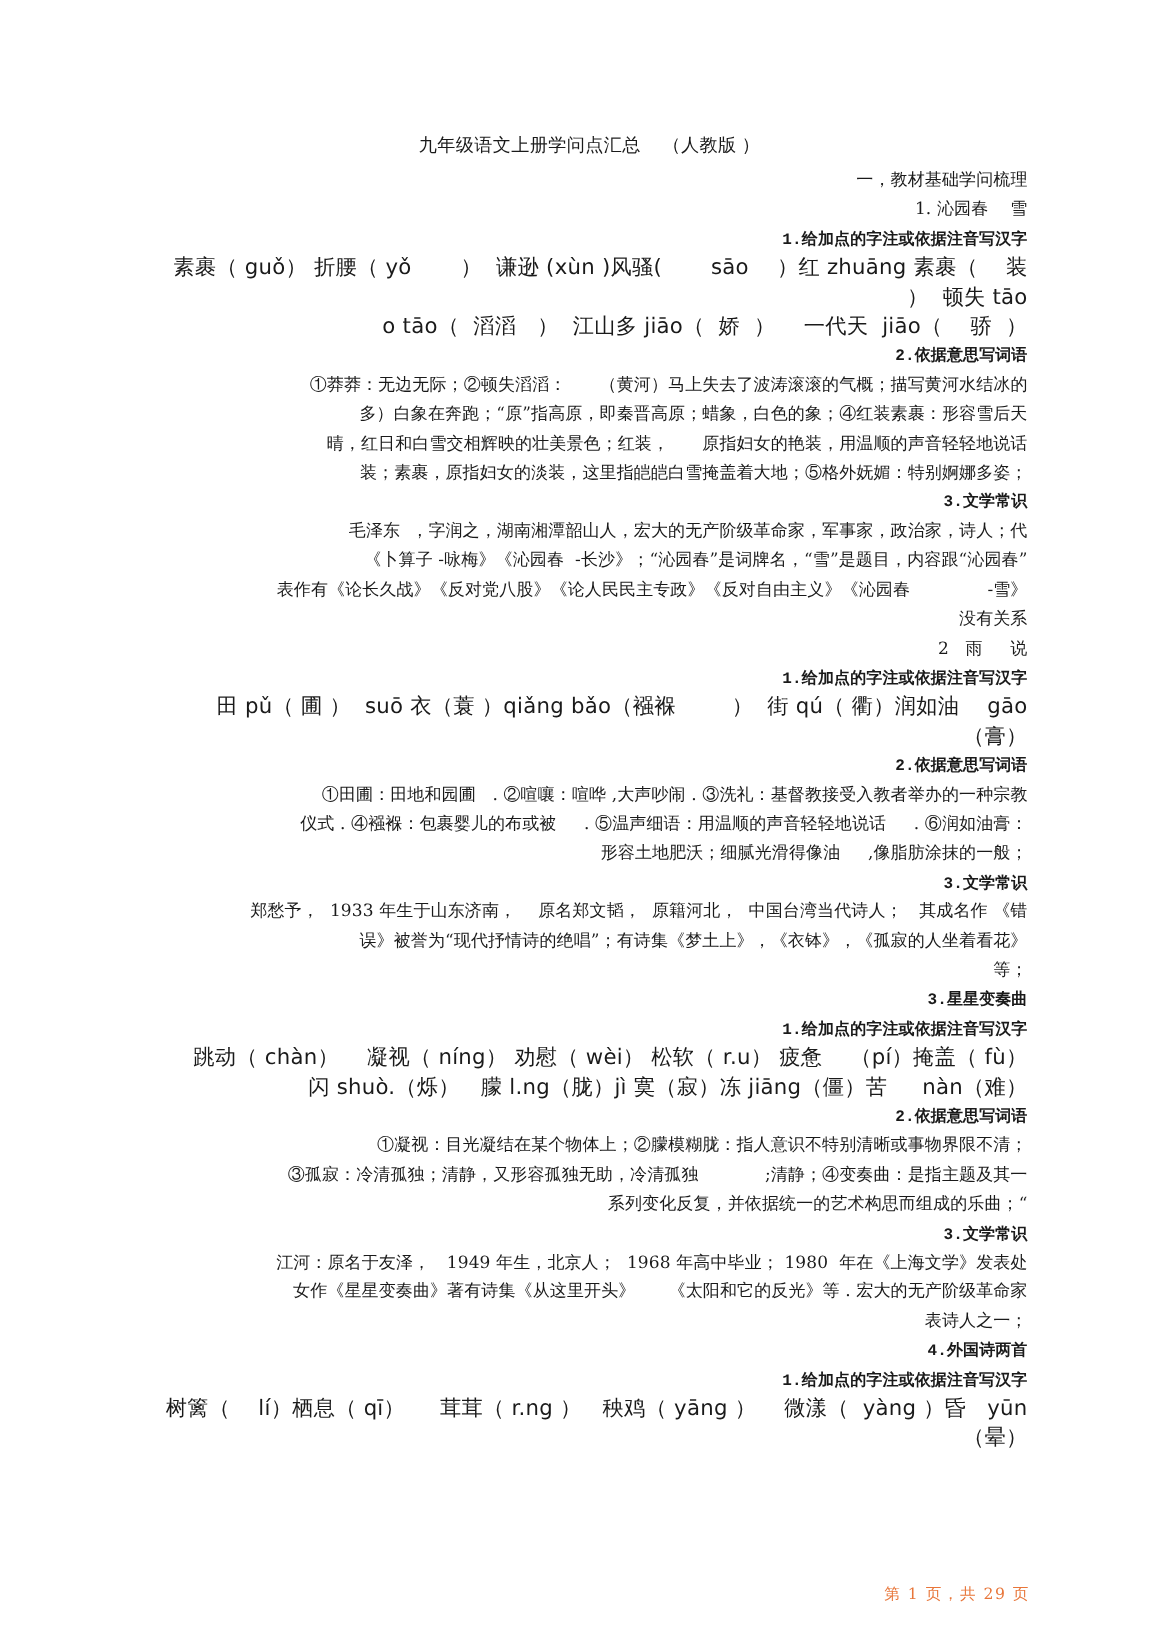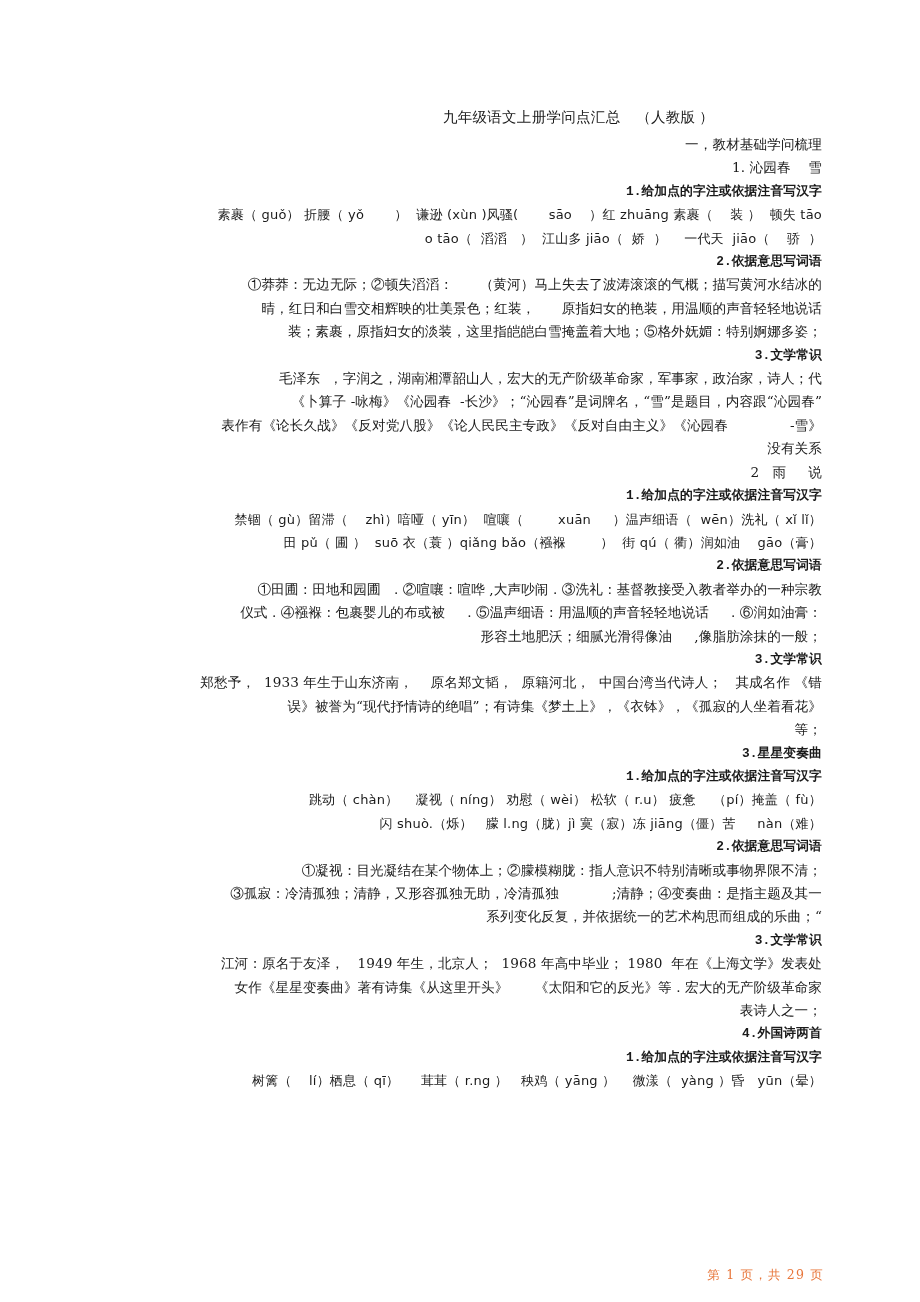--- a/index.html
+++ b/index.html
@@ -18,46 +18,46 @@
   .page {
     position: absolute;
     left: 0;
     top: 0;
     width: 920px;
     height: 1302px;
     box-sizing: border-box;
     padding: 104px 98px 0 130px;
   }
   .doc-title {
-    text-align: center;
+    text-align: left;
     padding-left: 205px;
     font-size: 14.5px;
     line-height: 26px;
     letter-spacing: 0.3px;
-    font-family: Liberation Serif, serif;
+    font-family: Liberation Sans, sans-serif;
     white-space: pre;
     margin-bottom: 3px;
   }
   .line {
     font-size: 13.6px;
     line-height: 23.4px;
     letter-spacing: 0.1px;
     white-space: pre-wrap;
     font-family: "DejaVu Serif", "Liberation Serif", serif;
     word-break: break-all;
     text-align: right;
   }
   .line.sub {
     font-family: Liberation Mono, monospace;
     font-weight: bold;
     font-size: 12.8px;
   }
   .line.pinyin {
     font-family: "DejaVu Sans", "Liberation Sans", sans-serif;
-    font-size: 13px;
+    font-size: 17px;
     letter-spacing: 0.2px;
   }
   .line.serif-head {
     font-family: "DejaVu Serif", "Liberation Serif", serif;
     font-size: 13.6px;
   }
   .footer {
     position: absolute;
     right: 96px;
     bottom: 18px;
@@ -76,31 +76,31 @@
   <div class="doc-title">九年级语文上册学问点汇总    （人教版 ）</div>
 
   <div class="line serif-head">一，教材基础学问梳理</div>
 
   <div class="line serif-head">1. 沁园春    雪</div>
   <div class="line sub">1.给加点的字注或依据注音写汉字</div>
   <div class="line pinyin">素裹（ guǒ） 折腰（ yǒ       ）  谦逊 (xùn )风骚(       sāo    ）红 zhuāng 素裹（    装 ）  顿失 tāo</div>
   <div class="line pinyin">o tāo（  滔滔   ）  江山多 jiāo（  娇  ）    一代天  jiāo（    骄  ）</div>
   <div class="line sub">2.依据意思写词语</div>
   <div class="line">①莽莽：无边无际；②顿失滔滔：      （黄河）马上失去了波涛滚滚的气概；描写黄河水结冰的</div>
+  <div class="line">多）白象在奔跑；“原”指高原，即秦晋高原；蜡象，白色的象；④红装素裹：形容雪后天</div>
   <div class="line">晴，红日和白雪交相辉映的壮美景色；红装，      原指妇女的艳装，用温顺的声音轻轻地说话</div>
   <div class="line">装；素裹，原指妇女的淡装，这里指皑皑白雪掩盖着大地；⑤格外妩媚：特别婀娜多姿；</div>
   <div class="line sub">3.文学常识</div>
   <div class="line">毛泽东  ，字润之，湖南湘潭韶山人，宏大的无产阶级革命家，军事家，政治家，诗人；代</div>
   <div class="line">《卜算子 -咏梅》《沁园春  -长沙》；“沁园春”是词牌名，“雪”是题目，内容跟“沁园春”</div>
   <div class="line">表作有《论长久战》《反对党八股》《论人民民主专政》《反对自由主义》《沁园春              -雪》</div>
   <div class="line">没有关系</div>
 
   <div class="line serif-head">2   雨     说</div>
   <div class="line sub">1.给加点的字注或依据注音写汉字</div>
-  <div class="line pinyin">禁锢（ gù）留滞（    zhì）喑哑（ yīn）  喧嚷（        xuān     ）温声细语（  wēn）洗礼（ xǐ lǐ）</div>
   <div class="line pinyin">田 pǔ（ 圃 ）  suō 衣（蓑 ）qiǎng bǎo（襁褓        ）  街 qú（ 衢）润如油    gāo（膏）</div>
   <div class="line sub">2.依据意思写词语</div>
   <div class="line">①田圃：田地和园圃   . ②喧嚷：喧哗 ,大声吵闹 . ③洗礼：基督教接受入教者举办的一种宗教</div>
   <div class="line">仪式 . ④襁褓：包裹婴儿的布或被     . ⑤温声细语：用温顺的声音轻轻地说话     . ⑥润如油膏：</div>
   <div class="line">形容土地肥沃；细腻光滑得像油     ,像脂肪涂抹的一般；</div>
   <div class="line sub">3.文学常识</div>
   <div class="line">郑愁予，  1933 年生于山东济南，    原名郑文韬，  原籍河北，  中国台湾当代诗人；   其成名作 《错</div>
   <div class="line">误》被誉为“现代抒情诗的绝唱”；有诗集《梦土上》，《衣钵》，《孤寂的人坐着看花》</div>
   <div class="line">等；</div>
 

